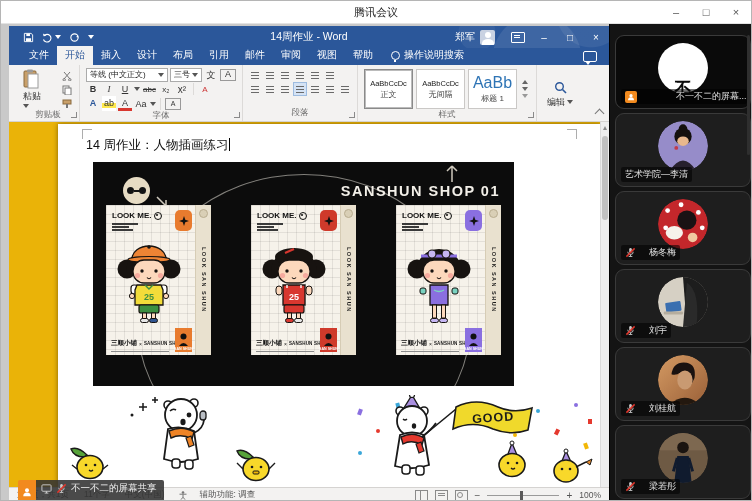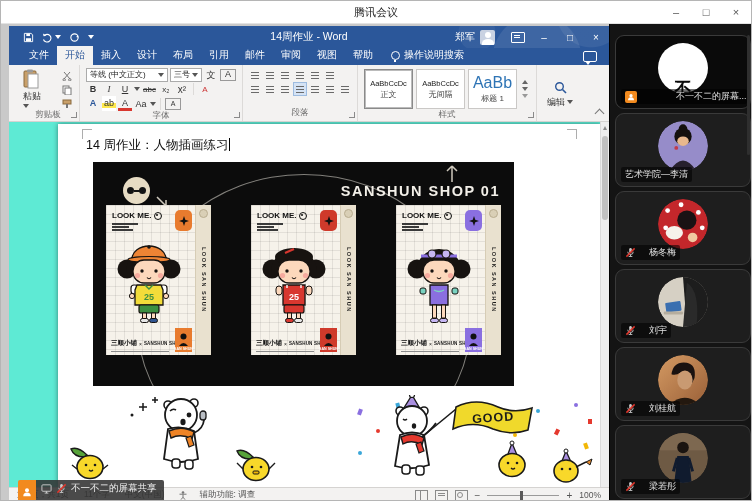--- a/index.html
+++ b/index.html
@@ -72,21 +72,21 @@
   .sprev{font-size:7.5px;color:#222;}
   .sprev.h1{font-size:16px;color:#2e74b5;}
   .sname{font-size:8px;color:#444;}
   .sarrows{display:flex;flex-direction:column;gap:3px;align-items:center;width:10px;}
   .tri-up{width:0;height:0;border-left:3px solid transparent;border-right:3px solid transparent;border-bottom:4px solid #666;}
   .tri-dn{width:0;height:0;border-left:3px solid transparent;border-right:3px solid transparent;border-top:4px solid #666;}
   .editcol{display:flex;flex-direction:column;align-items:center;justify-content:center;gap:2px;width:34px;}
   .editcol .lbl{font-size:9px;color:#333;display:flex;align-items:center;gap:2px;}
   .rib-collapse{position:absolute;right:6px;bottom:4px;width:6px;height:6px;border-left:1.5px solid #777;border-top:1.5px solid #777;transform:rotate(45deg);cursor:pointer;}
   
-  .docarea{flex:1;position:relative;background:#5eead4;overflow:hidden;}
+  .docarea{flex:1;position:relative;background:#eab308;overflow:hidden;}
   .page{position:absolute;left:49px;top:2px;width:543px;bottom:0;background:#fff;box-shadow:0 0 5px rgba(0,0,0,.45);}
   .crop{position:absolute;top:5px;width:9px;height:9px;border-top:1px solid #adadad;}
   .crop.l{left:24px;border-left:1px solid #adadad;}
   .crop.r{right:24px;border-right:1px solid #adadad;}
   .heading{position:absolute;left:28px;top:13px;font-size:12.5px;color:#111;white-space:nowrap;}
   .curs{display:inline-block;width:1px;height:13px;background:#000;vertical-align:-2px;margin-left:1px;}
   
   .poster{position:absolute;left:35px;top:38px;width:421px;height:224px;background:#0c0c0c;overflow:hidden;}
   .big-ellipse{position:absolute;left:44px;top:12px;width:332px;height:296px;border:1px solid rgba(225,222,214,.55);border-radius:50%;}
   .face-badge{position:absolute;left:30px;top:15px;width:27px;height:27px;background:#e7dcc4;border-radius:50%;}

